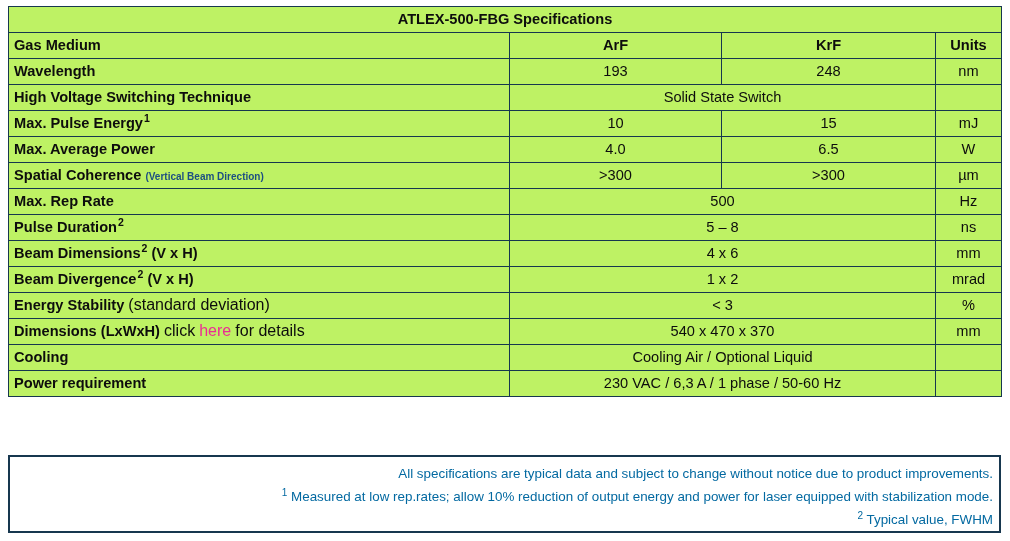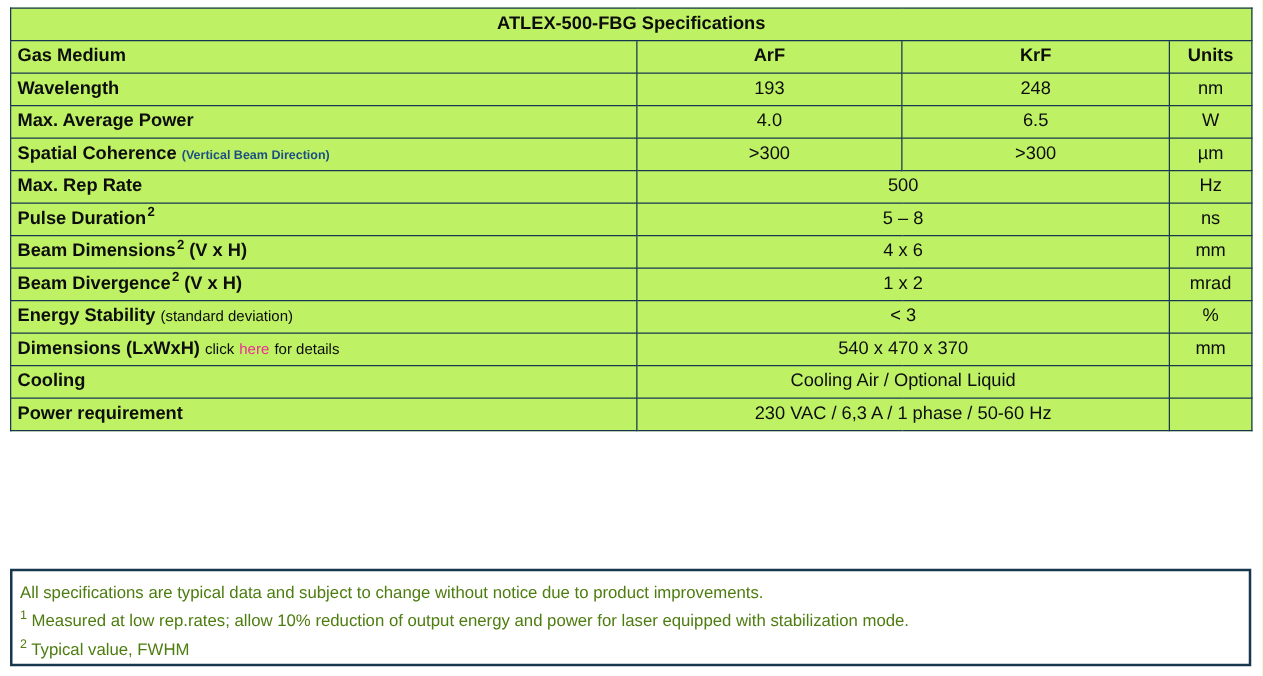--- a/index.html
+++ b/index.html
@@ -71,21 +71,21 @@
   col.c-unit  { width: 66px; }
 
   
   .note-blue {
     color: #1d4f82;
     font-weight: bold;
     font-size: 10px;
   }
   .note-plain {
     font-weight: normal;
-    font-size: 12px;
+    font-size: 16px;
   }
   .link-here {
     color: #ec2b94;
     font-weight: normal;
   }
   sup.fn {
     font-size: 10.5px;
     font-weight: bold;
     vertical-align: super;
     line-height: 0;
@@ -103,22 +103,23 @@
     width: 993px;
     height: 78px;
     border: 2px solid #17374f;
     box-sizing: border-box;
     background: #ffffff;
     padding: 5px 6px 0 6px;
   }
   .fn-line {
     font-size: 13.4px;
     line-height: 1.72;
-    color: #4d7c0f;
+    color: #0369a1;
     white-space: nowrap;
+    text-align: right;
   }
   .fn-line sup {
     font-size: 10px;
     vertical-align: super;
     line-height: 0;
   }
 </style>
 </head>
 <body>
 
@@ -144,21 +145,36 @@
 
       <tr>
         <td class="param-cell">
           <span>Wavelength</span>
         </td>
         <td class="val-cell">193</td>
         <td class="val-cell">248</td>
         <td class="unit-cell">nm</td>
       </tr>
 
-
+      <tr>
+        <td class="param-cell">
+          <span>High Voltage Switching Technique</span>
+        </td>
+        <td class="val-cell" colspan="2">Solid State Switch</td>
+        <td class="unit-cell"></td>
+      </tr>
+
+      <tr>
+        <td class="param-cell">
+          <span>Max. Pulse Energy</span><sup class="fn">1</sup>
+        </td>
+        <td class="val-cell">10</td>
+        <td class="val-cell">15</td>
+        <td class="unit-cell">mJ</td>
+      </tr>
 
       <tr>
         <td class="param-cell">
           <span>Max. Average Power</span>
         </td>
         <td class="val-cell">4.0</td>
         <td class="val-cell">6.5</td>
         <td class="unit-cell">W</td>
       </tr>
 

